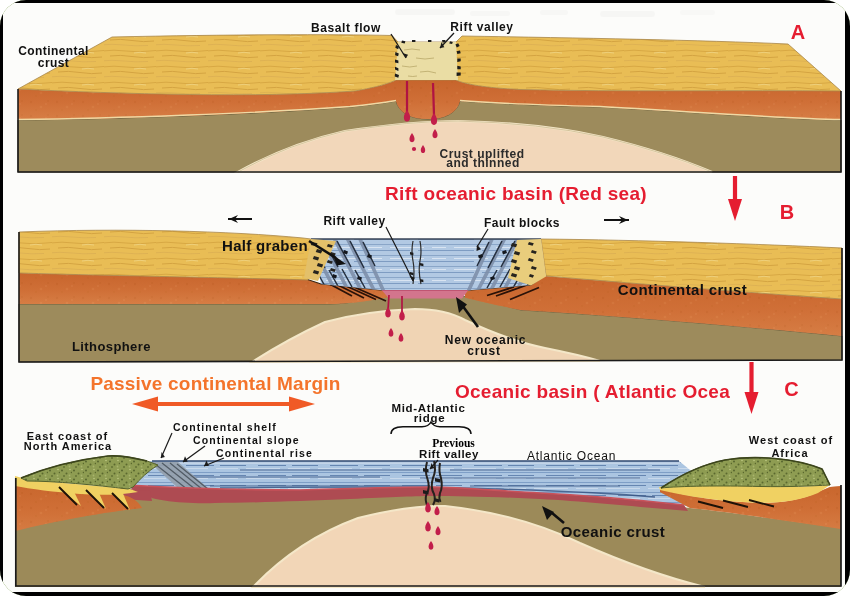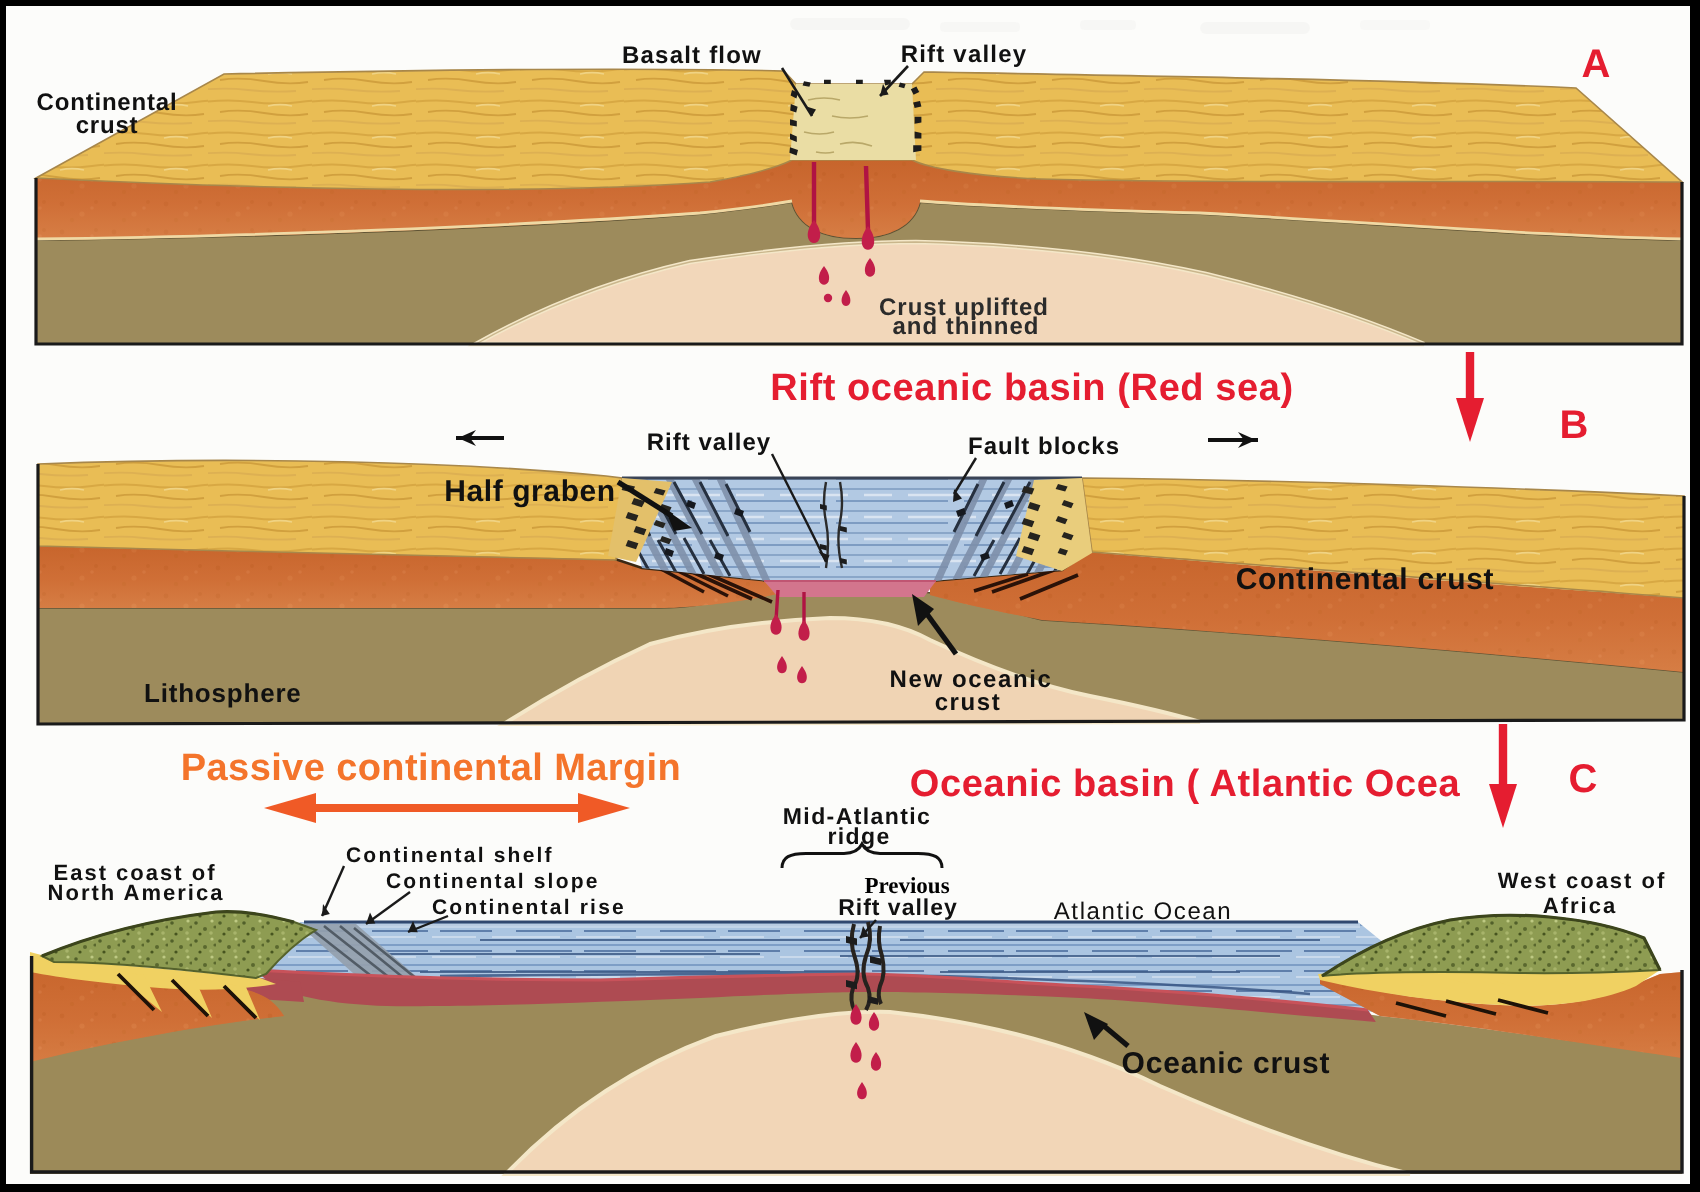--- a/index.html
+++ b/index.html
@@ -1,16 +1,16 @@
 <!DOCTYPE html>
 <html><head>
 <meta charset="utf-8">
 <style>
 html,body{margin:0;padding:0;}
-#wrap{position:relative;width:850px;height:596px;overflow:hidden;background:#4d7c0f;}
+#wrap{position:relative;width:850px;height:596px;overflow:hidden;background:#4d7c0f;border-radius:26px;}
 text{font-family:"Liberation Sans",sans-serif;}
 .serif{font-family:"Liberation Serif",serif;}
 </style>
 </head>
 <body>
 <div id="wrap">
 <svg width="850" height="596" viewBox="0 0 850 596">
 <defs>
 <pattern id="sand" width="52" height="16" patternUnits="userSpaceOnUse">
   <rect width="52" height="16" fill="#e9bd55"></rect>

